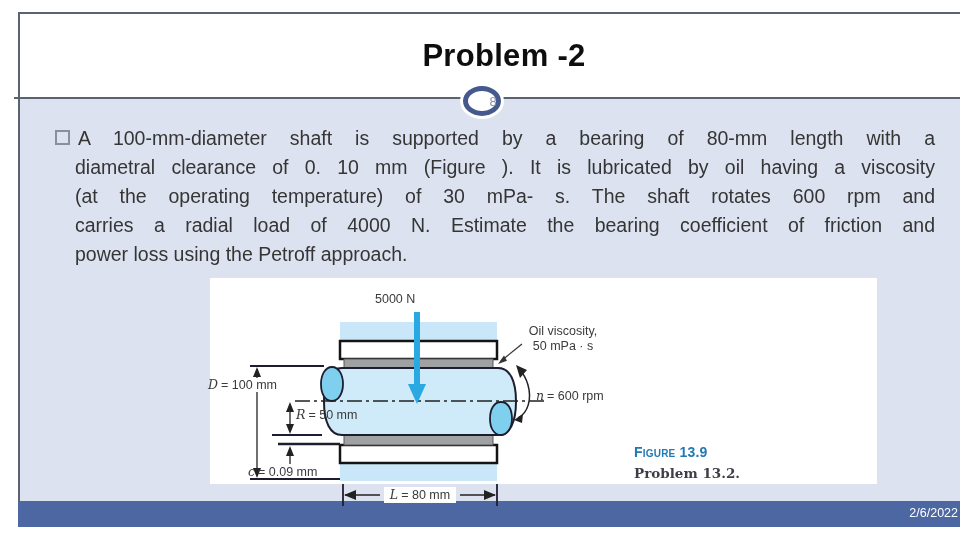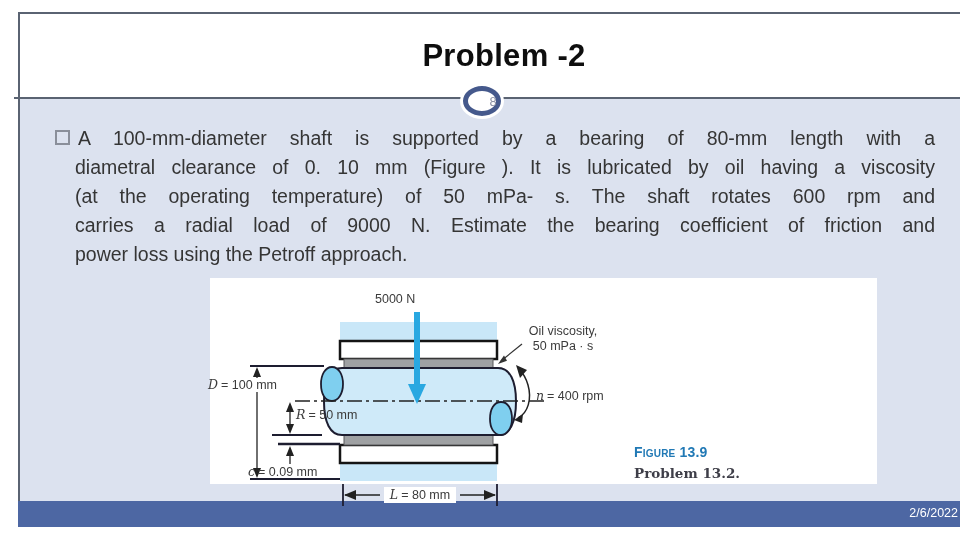--- a/index.html
+++ b/index.html
@@ -56,22 +56,22 @@
 
 <div class="abs" id="page-circle">
   <span>8</span>
 </div>
 
 <div class="abs" id="problem">
   <div class="pline just">
     <span class="bullet-sq"></span><span>A 100-mm-diameter shaft is supported by a bearing of 80-mm length with a</span>
   </div>
   <div class="pline just indent">diametral clearance of 0. 10 mm (Figure ). It is lubricated by oil having a viscosity</div>
-  <div class="pline just indent">(at the operating temperature) of 50 mPa- s. The shaft rotates 600 rpm and</div>
-  <div class="pline just indent">carries a radial load of 9000 N. Estimate the bearing coefficient of friction and</div>
+  <div class="pline just indent">(at the operating temperature) of 30 mPa- s. The shaft rotates 600 rpm and</div>
+  <div class="pline just indent">carries a radial load of 4000 N. Estimate the bearing coefficient of friction and</div>
   <div class="pline indent">power loss using the Petroff approach.</div>
 </div>
 
 <div class="abs" id="figure">
   <svg id="fig-svg" width="645" height="233" viewBox="0 0 645 233">
 
     <g>
       <rect x="130" y="44" width="157" height="19" fill="#c9e7f8"></rect>
       <rect x="130" y="185" width="157" height="18" fill="#c9e7f8"></rect>
     </g>
@@ -150,21 +150,21 @@
     <span class="dim-var">c</span><span>= 0.09 mm</span>
   </div>
   <div class="fig-label" id="fl-dimL">
     <span class="dim-var">L</span><span>= 80 mm</span>
   </div>
   <div class="fig-label" id="fl-oil">
     <div>Oil viscosity,</div>
     <div>50 mPa · s</div>
   </div>
   <div class="fig-label" id="fl-rpm">
-    <span class="dim-var">n</span><span>= 400 rpm</span>
+    <span class="dim-var">n</span><span>= 600 rpm</span>
   </div>
   <div class="fig-label" id="fl-fignum">Figure 13.9</div>
   <div class="fig-label" id="fl-caption">
     <div>Problem 13.2.</div>
   </div>
 </div>
 
 <div class="abs" id="footer-bar">
   <div id="footer-credit">
     <span>M. N. Alam / Mech. Engg. Dept. </span><span class="faded">/ A.M.U. Aligarh</span>

